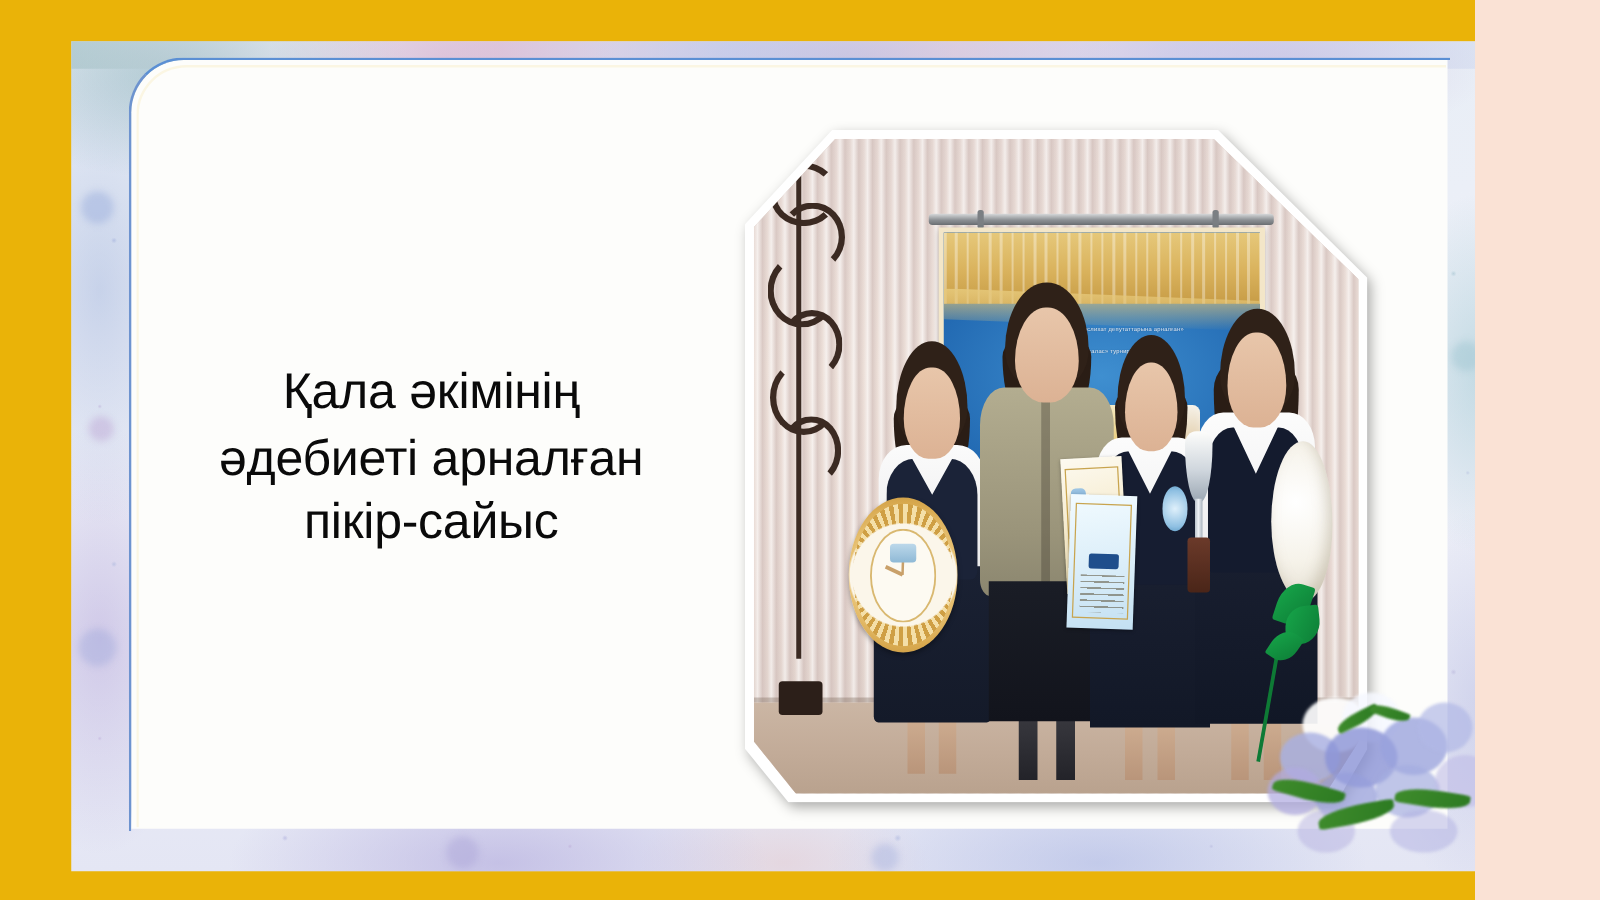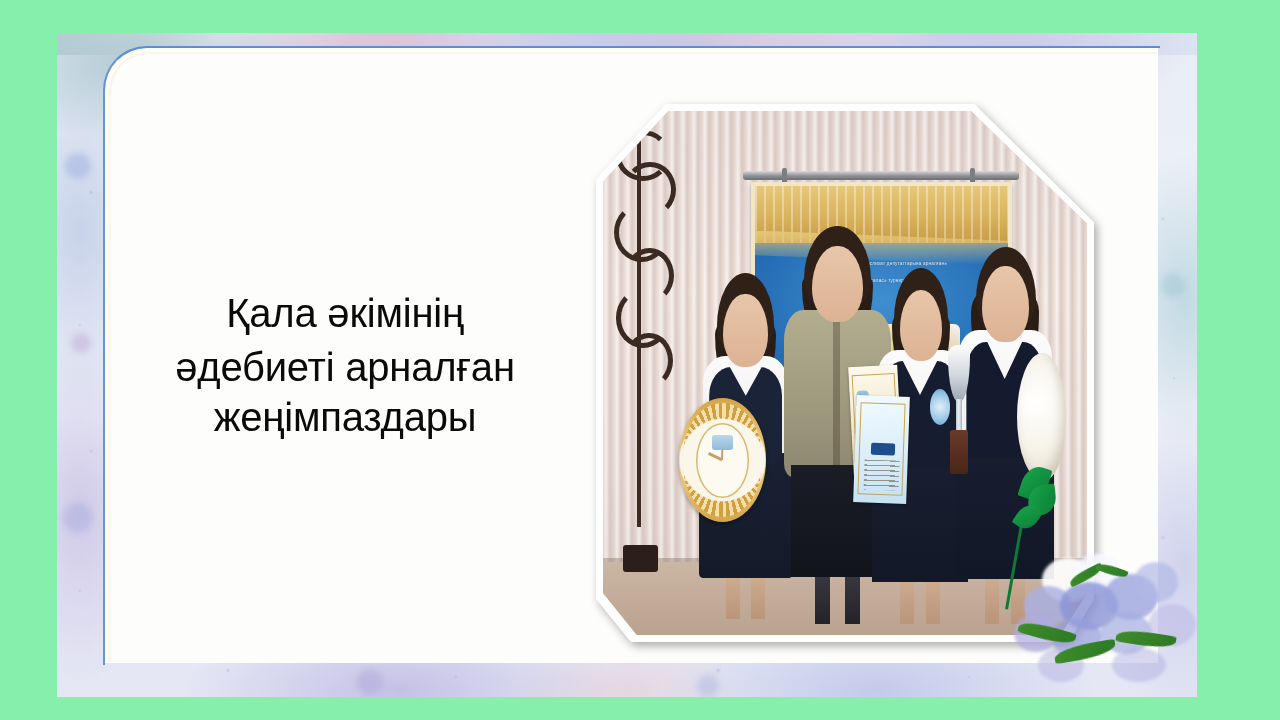--- a/index.html
+++ b/index.html
@@ -9,23 +9,23 @@
   body {
     width: 1280px;
     height: 720px;
     overflow: hidden;
     font-family: "Liberation Sans", sans-serif;
     background: #FAE2D5;
   }
 
   #slide {
     position: relative;
-    width: 1280px;
+    width: 1180px;
     height: 720px;
-    background: #86efac;
+    background: #eab308;
     overflow: hidden;
   }
 
   
   .frame-outer {
     position: absolute;
     left: 57px;
     top: 33px;
     width: 1140px;
     height: 664px;
@@ -673,21 +673,21 @@
     <div class="bokeh" style="left:1104px;top:240px;width:24px; height:24px; background:rgba(150,192,204,.40);"></div>
 
     <div class="page-white"></div>
     <div class="page-blueline"></div>
     <div class="page-creamline"></div>
   </div>
 
   <div class="title-block">
     <span class="title-line">Қала әкімінің</span>
     <span class="title-line">әдебиеті арналған</span>
-    <span class="title-line tight">жеңімпаздары</span>
+    <span class="title-line tight">пікір-сайыс</span>
   </div>
 
   <div class="photo-wrap">
     <div class="photo-frame"></div>
     <div class="photo-inner">
       <div class="scene">
 
         <div class="curtain"></div>
         <div class="floor-edge"></div>
         <div class="floor"></div>

